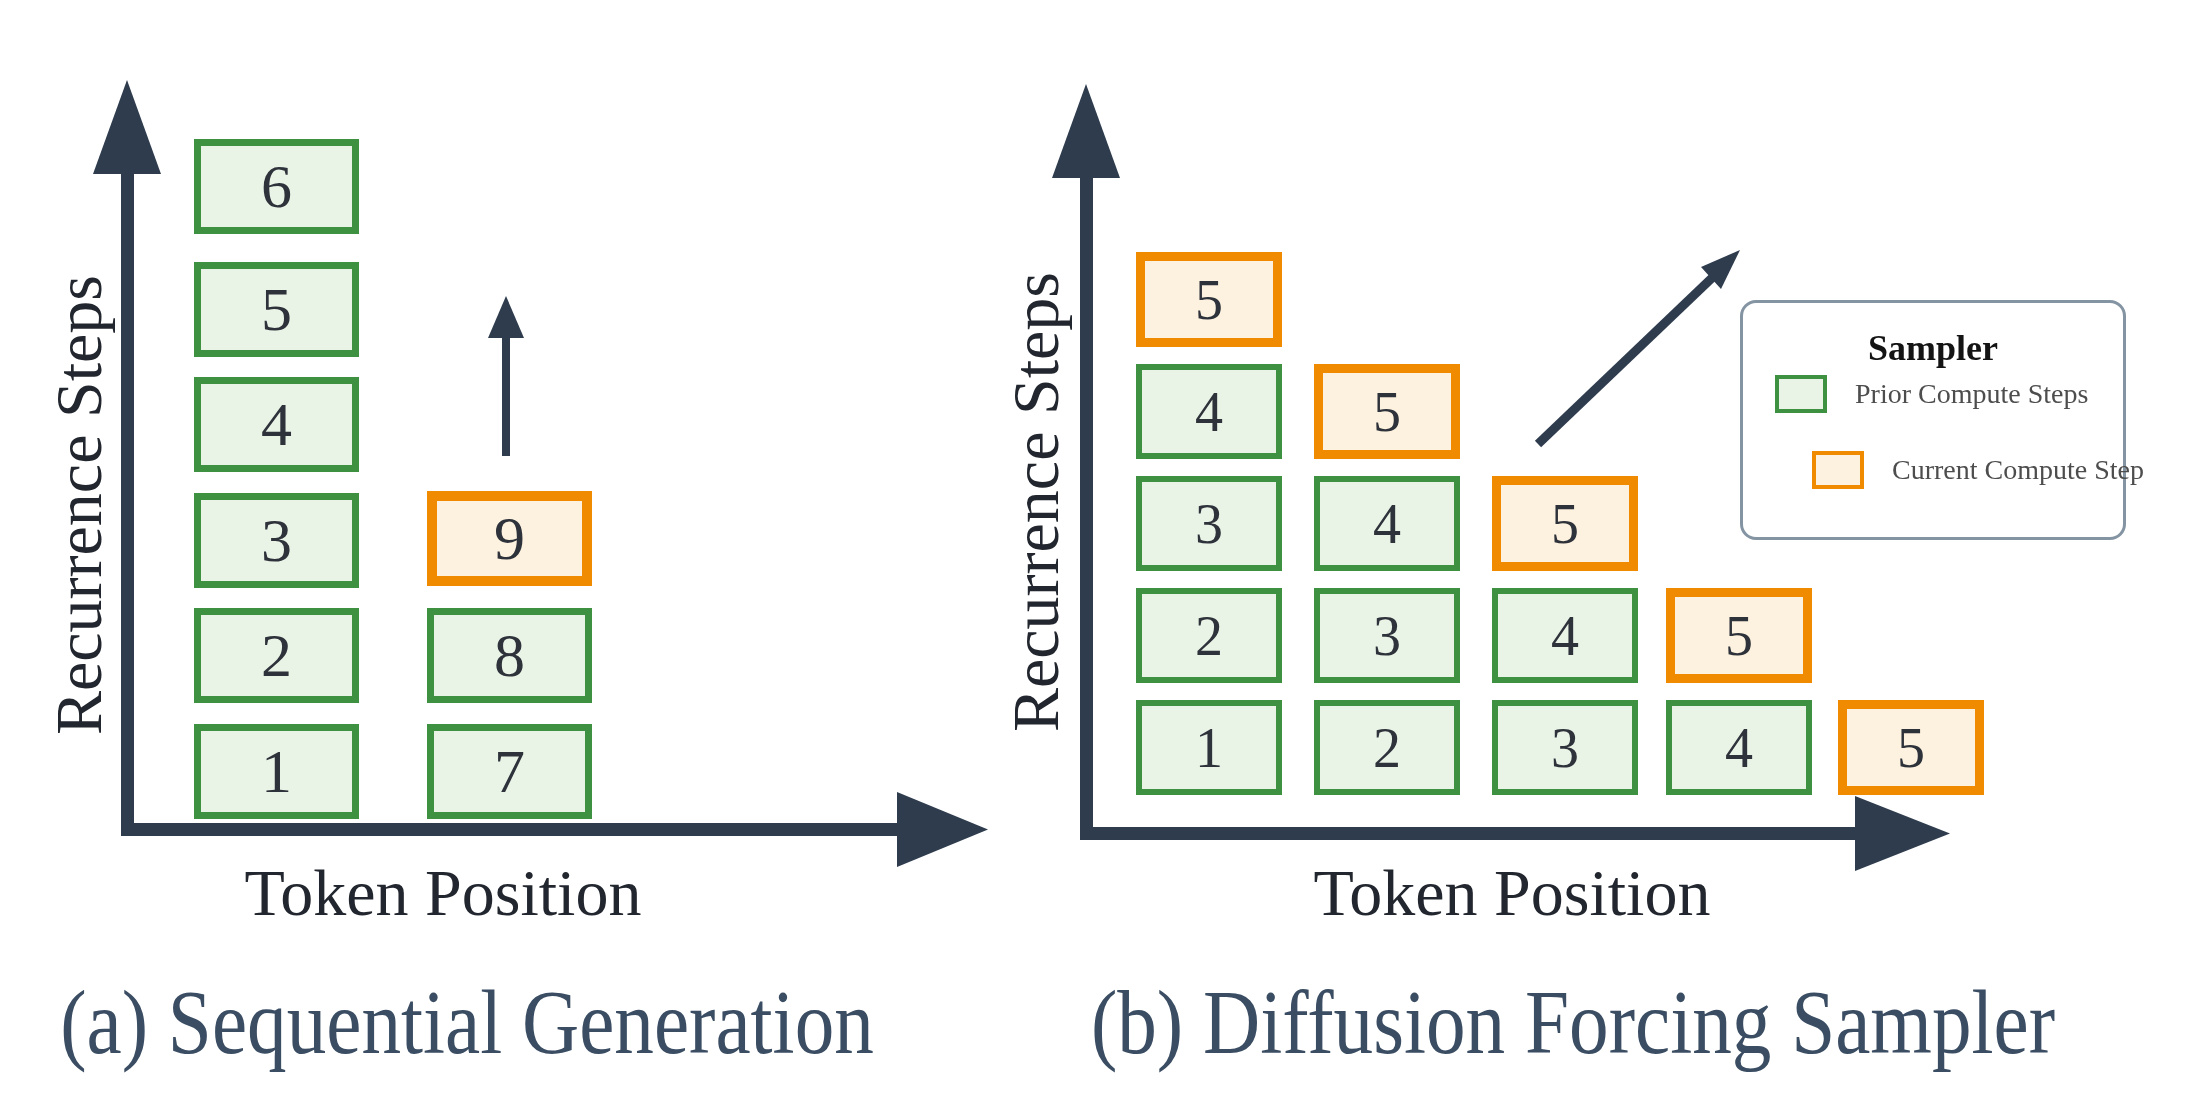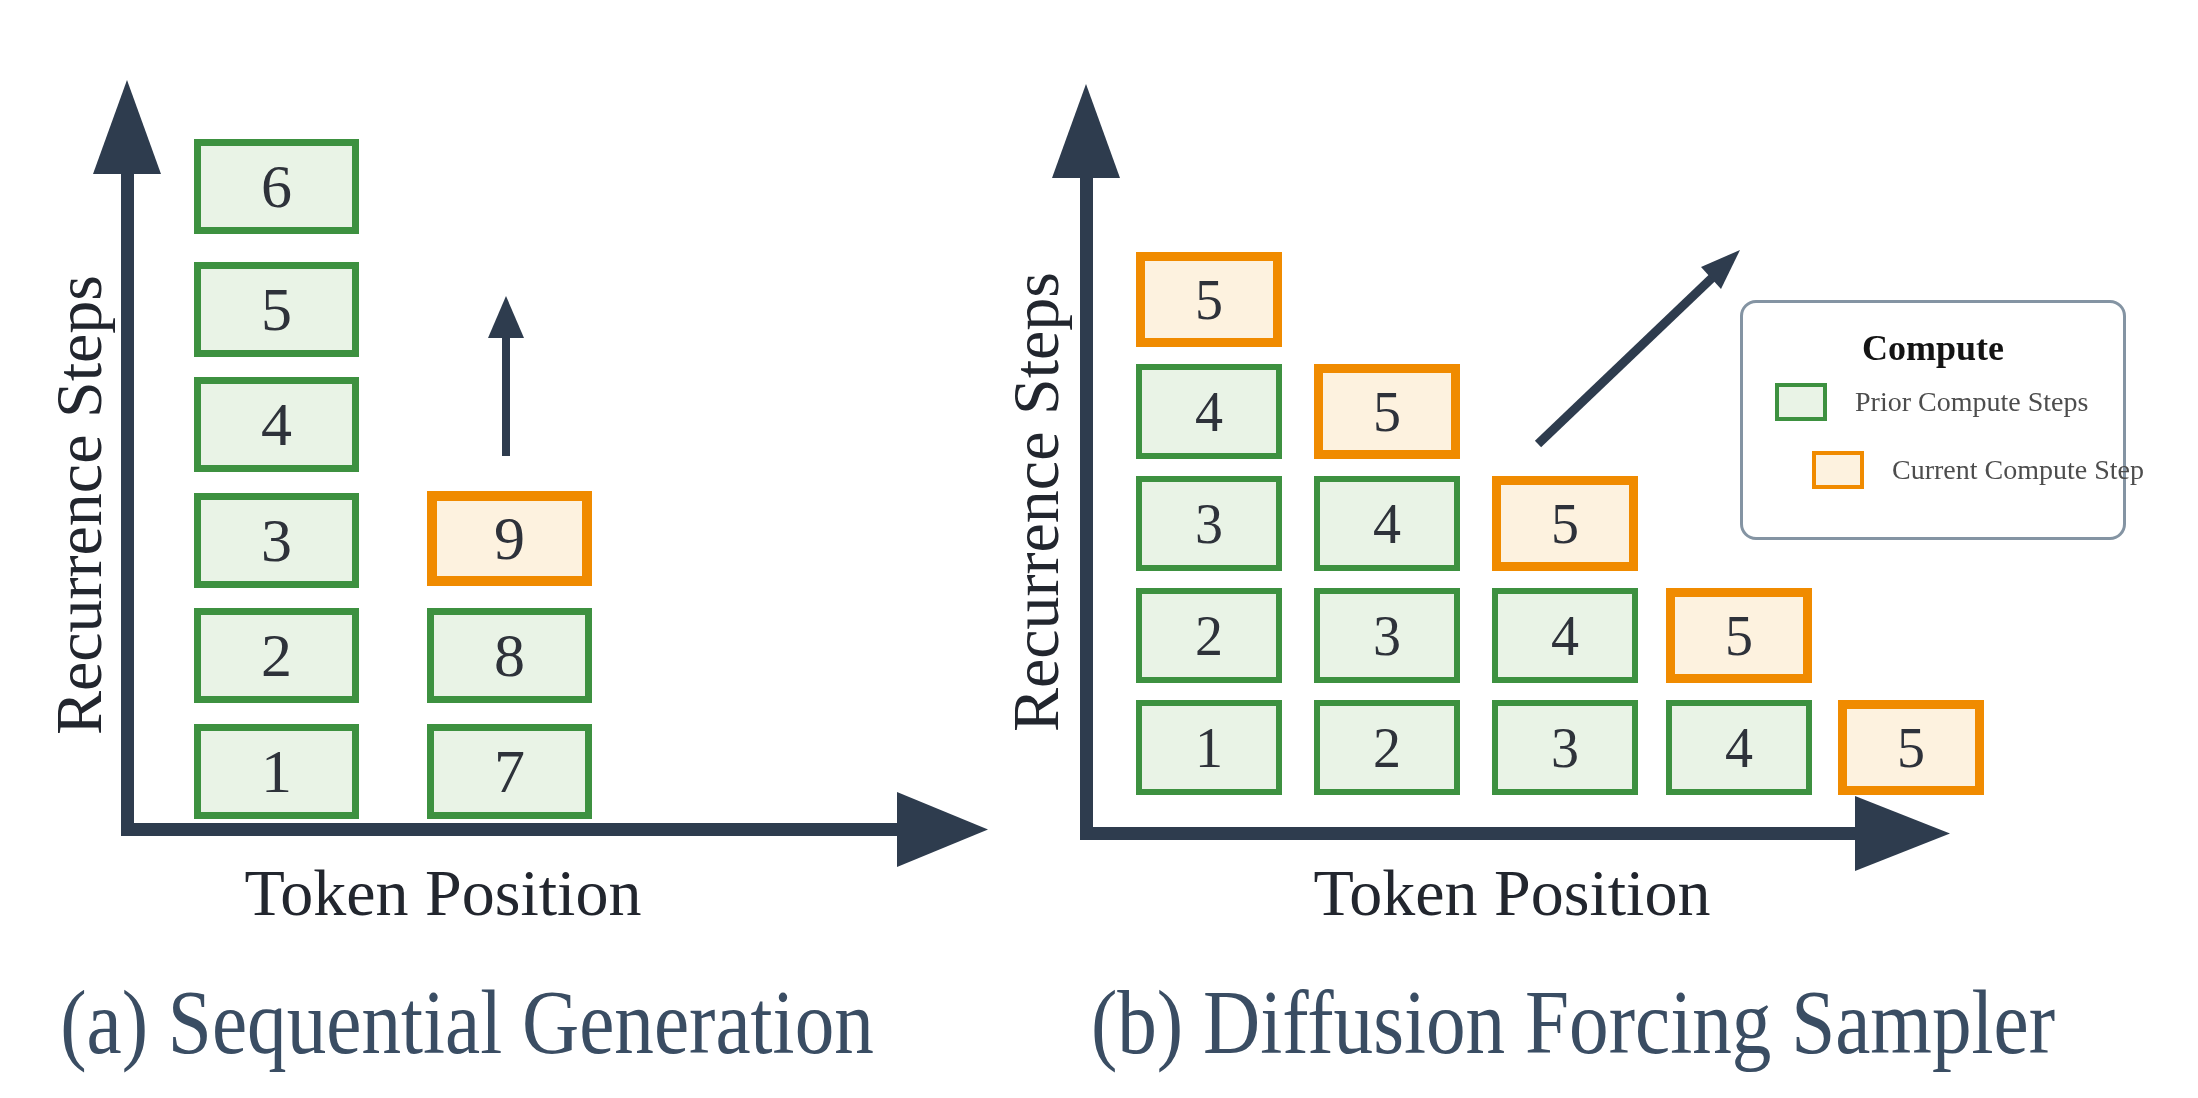--- a/index.html
+++ b/index.html
@@ -54,21 +54,21 @@
     border-radius:16px;
   }
   .legend-title{
     position:absolute;left:0;right:0;top:24px;
     text-align:center;
     font-size:36px;font-weight:bold;color:#141414;
   }
   .legend-item{
     position:absolute;left:32px;display:flex;align-items:center;
   }
-  .legend-item.li1{top:80px;}
+  .legend-item.li1{top:72px;}
   .legend-item.li2{top:148px;padding-left:37px;}
   .swatch{
     width:52px;height:38px;box-sizing:border-box;margin-right:28px;
     flex:0 0 auto;
   }
   .swatch.prior{background:#e9f3e6;border:4px solid #3d9140;}
   .swatch.current{background:#fdf2df;border:4px solid #f08b00;}
   .legend-item-text{font-size:28px;color:#4d4d4d;white-space:nowrap;}
 </style>
 </head>
@@ -133,21 +133,21 @@
     <div class="box" style="left:1492px;top:700px;">3</div>
     <div class="box" style="left:1492px;top:588px;">4</div>
     <div class="box current" style="left:1492px;top:476px;">5</div>
 
     <div class="box" style="left:1666px;top:700px;">4</div>
     <div class="box current" style="left:1666px;top:588px;">5</div>
 
     <div class="box current" style="left:1838px;top:700px;">5</div>
 
     <div class="legend">
-      <div class="legend-title">Compute</div>
+      <div class="legend-title">Sampler</div>
       <div class="legend-item li1">
         <span class="swatch prior"></span>
         <span class="legend-item-text">Prior Compute Steps</span>
       </div>
       <div class="legend-item li2">
         <span class="swatch current"></span>
         <span class="legend-item-text">Current Compute Step</span>
       </div>
     </div>
   </div>

